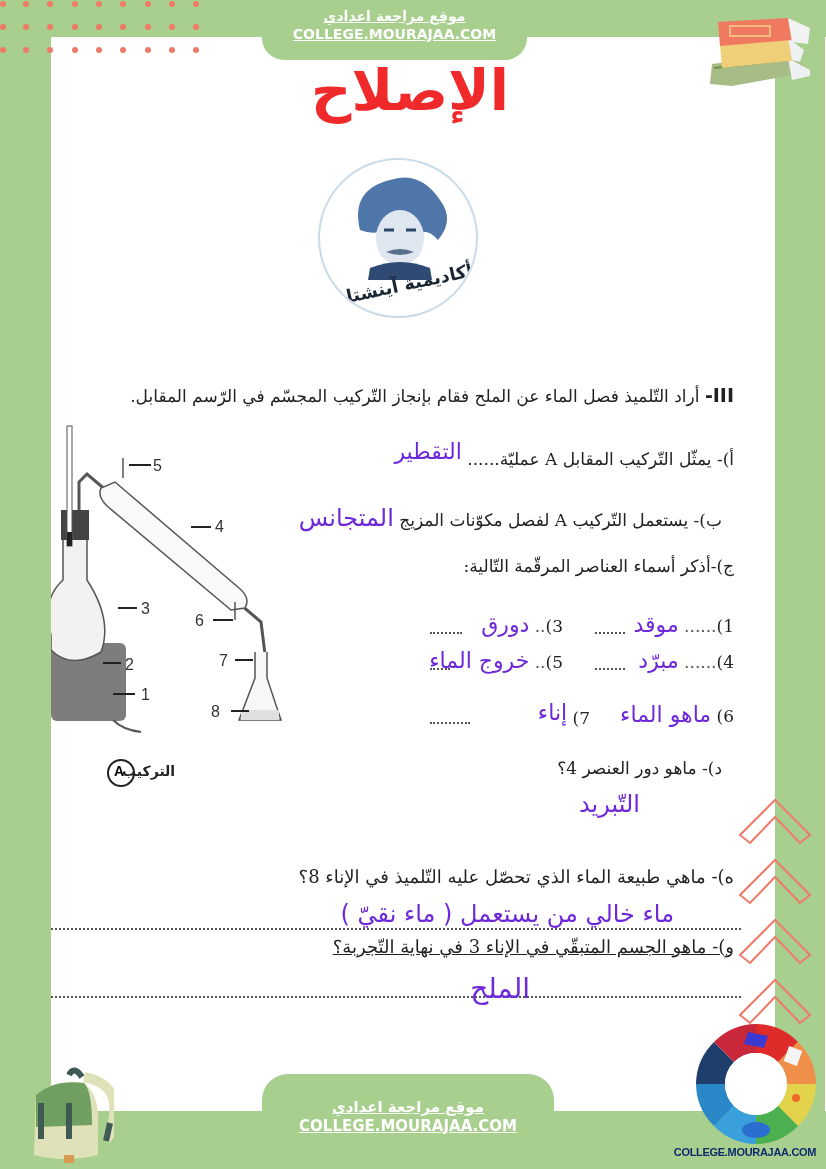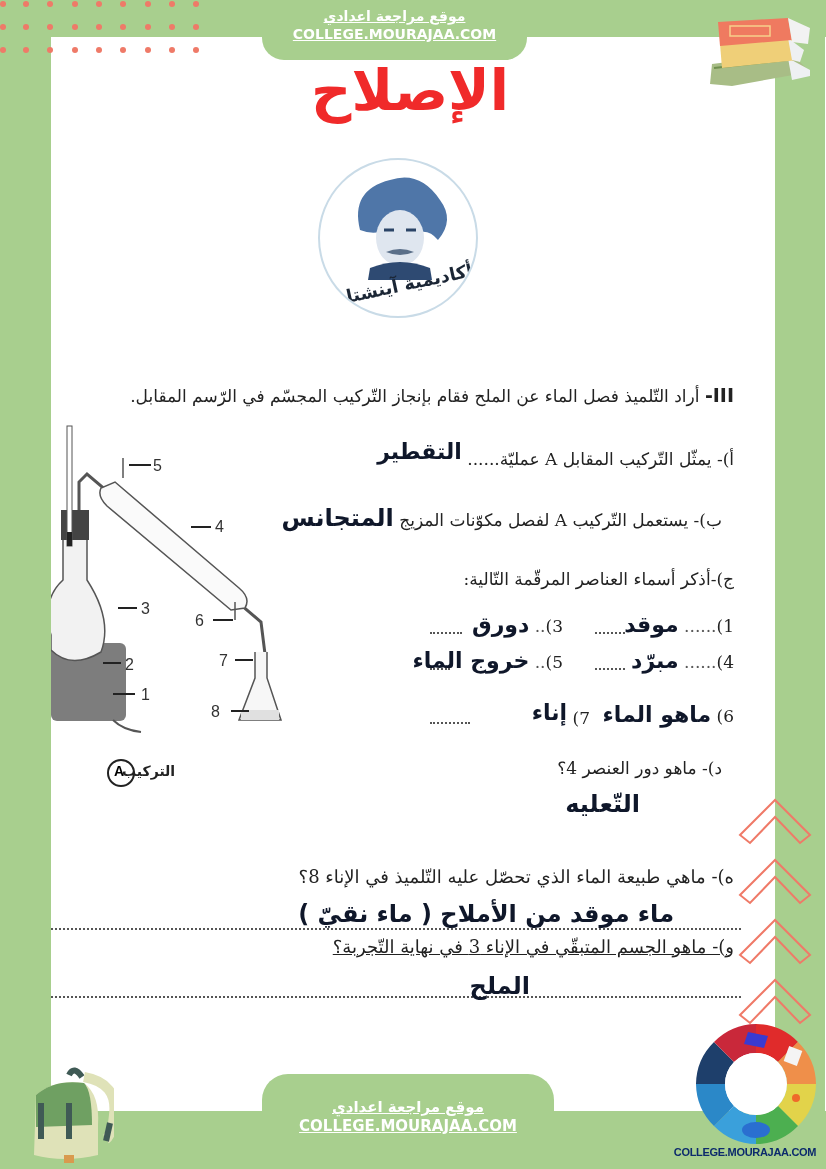--- a/index.html
+++ b/index.html
@@ -29,21 +29,21 @@
     font-family: "DejaVu Sans", sans-serif;
   }
 
   #logo {
     position: absolute; left: 318px; top: 158px; width: 160px; height: 160px; border-radius: 50%;
     border: 2px solid #c9dbe7; background: #fff; overflow: hidden;
   }
   #logo-text { position: absolute; left: 0; bottom: 20px; width: 100%; text-align: center; font-size: 18px; font-weight: bold; color: #1b2635; direction: rtl; transform: rotate(-12deg); }
 
   .ar { direction: rtl; position: absolute; color: #222; font-family: "DejaVu Serif", serif; font-size: 17px; white-space: nowrap; }
-  .ans { color: #0f172a; font-weight: bold; font-family: "DejaVu Sans", sans-serif; font-size: 22px; }
+  .ans { color: #6d28d9; font-weight: normal; font-family: "DejaVu Sans", sans-serif; font-size: 22px; }
   .dotline { position: absolute; border-bottom: 2px dotted #555; height: 0; }
 
   #apparatus { position: absolute; left: 51px; top: 420px; width: 240px; height: 380px; }
 
   .chev { position: absolute; left: 735px; width: 80px; height: 50px; }
 
   #books { position: absolute; left: 692px; top: 14px; width: 130px; height: 80px; }
   #backpack { position: absolute; left: 14px; top: 1055px; width: 100px; height: 110px; }
   #wheel { position: absolute; left: 694px; top: 1022px; width: 124px; height: 124px; }
   #wheel-label { position: absolute; left: 664px; top: 1146px; width: 162px; text-align: center; font-size: 11px; font-weight: bold; color: #0c2a6c; font-family: "Liberation Sans", sans-serif; letter-spacing: -0.3px; }
@@ -123,21 +123,21 @@
 <div class="ar" style="right:92px; top:445px;">
   <span>أ)- يمثّل التّركيب المقابل A عمليّة......</span>
   <span class="ans" style="position:relative;top:-6px">التقطير</span>
 </div>
 
 <div class="ar" style="right:104px; top:504px;">
   <span>ب)- يستعمل التّركيب A لفصل مكوّنات المزيج</span>
   <span class="ans" style="font-size:24px">المتجانس</span>
 </div>
 
-<div class="ar" style="right:92px; top:569px;">
+<div class="ar" style="right:92px; top:556px;">
   <span>ج)-أذكر أسماء العناصر المرقّمة التّالية:</span>
 </div>
 
 <div class="dotline" style="left:430px; top:632px; width:32px;"></div>
 <div class="dotline" style="left:595px; top:632px; width:30px;"></div>
 <div class="dotline" style="left:430px; top:668px; width:20px;"></div>
 <div class="dotline" style="left:595px; top:668px; width:30px;"></div>
 <div class="dotline" style="left:430px; top:722px; width:40px;"></div>
 
 <div class="ar" style="right:92px; top:612px;">
@@ -161,33 +161,33 @@
   <span class="ans">ماهو الماء</span>
 </div>
 <div class="ar" style="right:236px; top:704px;">
   <span>7)</span>
   <span class="ans" style="position:relative;top:-4px">إناء</span>
 </div>
 
 <div class="ar" style="right:104px; top:758px;">
   <span>د)- ماهو دور العنصر 4؟</span>
 </div>
-<div class="ar ans" style="right:186px; top:790px; font-size:24px;">التّعليه</div>
+<div class="ar ans" style="right:186px; top:790px; font-size:24px;">التّبريد</div>
 
 <div class="ar" style="right:92px; top:866px; font-size:18px;">
   <span>ه)- ماهي طبيعة الماء الذي تحصّل عليه التّلميذ في الإناء 8؟</span>
 </div>
 <div class="dotline" style="left:51px; top:928px; width:690px;"></div>
-<div class="ar ans" style="right:152px; top:900px; font-size:24px;">ماء موقد من الأملاح ( ماء نقيّ )</div>
+<div class="ar ans" style="right:152px; top:900px; font-size:24px;">ماء خالي من يستعمل ( ماء نقيّ )</div>
 
 <div class="ar" style="right:92px; top:936px; font-size:18px;text-decoration:underline;">
   <span>و)- ماهو الجسم المتبقّي في الإناء 3 في نهاية التّجربة؟</span>
 </div>
 <div class="dotline" style="left:51px; top:996px; width:690px;"></div>
-<div class="ar ans" style="right:296px; top:972px; font-size:24px;">الملح</div>
+<div class="ar ans" style="right:296px; top:972px; font-size:28px;">الملح</div>
 
 <svg id="apparatus" viewBox="0 0 240 380" font-family="Liberation Sans, sans-serif" font-size="16" fill="#333">
 
   <rect x="0" y="223" width="75" height="78" rx="6" fill="#7d7d7d"></rect>
   <path d="M62 300 Q72 310 90 312" stroke="#555" fill="none" stroke-width="2"></path>
 
   <path d="M12 100 L12 160 Q-10 180 0 215 L0 230 Q20 250 50 232 Q62 200 36 160 L36 100 Z" fill="#f2f2f2" stroke="#555" stroke-width="1.5"></path>
   <rect x="10" y="90" width="28" height="30" fill="#444"></rect>
 
   <rect x="16" y="6" width="5" height="120" fill="#fff" stroke="#555"></rect>

